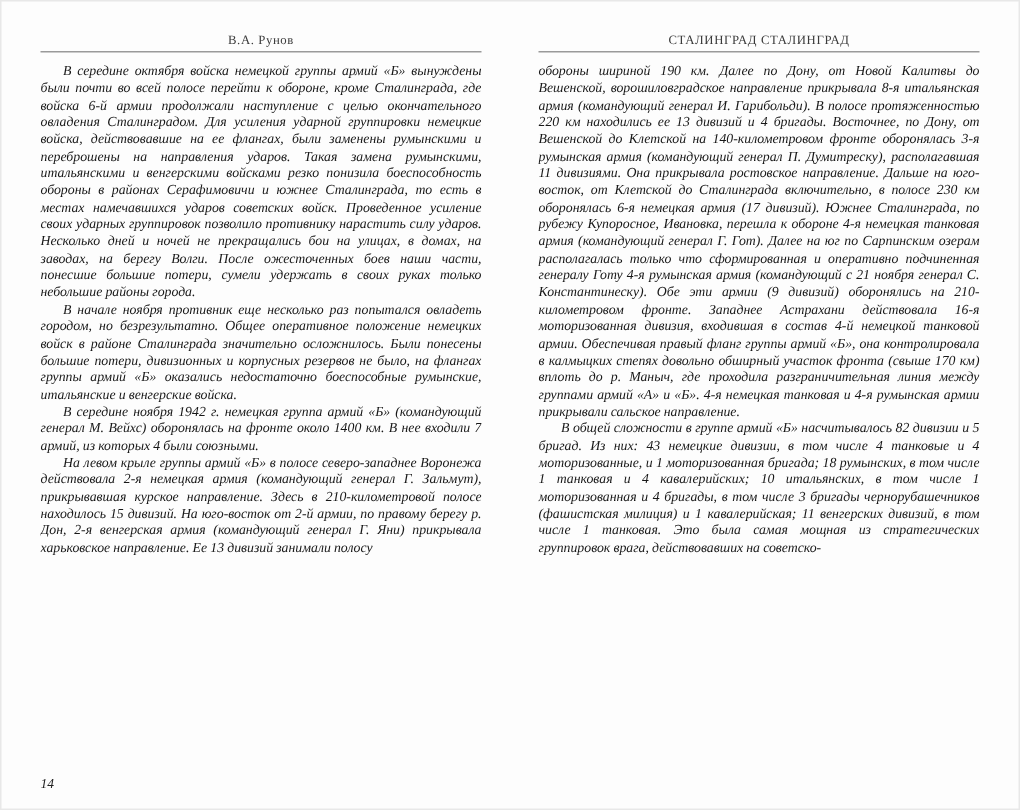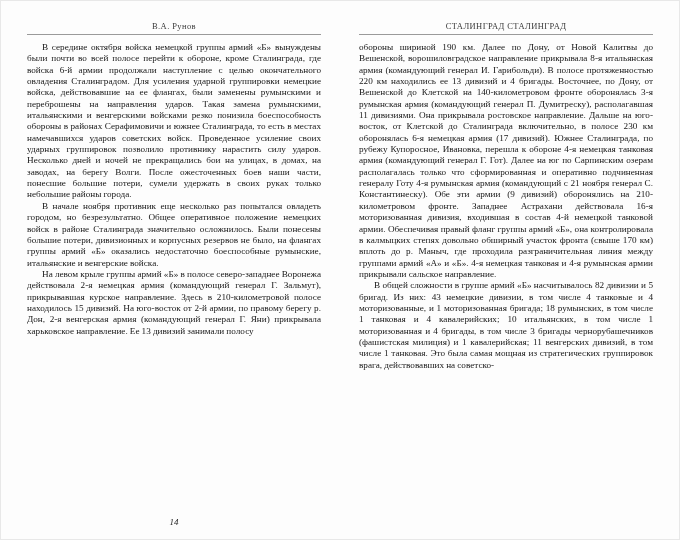--- a/index.html
+++ b/index.html
@@ -41,42 +41,44 @@
     font-size: 9.2px;
     line-height: 11.35px;
     text-align: justify;
     color: #171717;
     overflow: hidden;
   }
   .page-body p {
     margin: 0;
     text-indent: 15px;
     word-spacing: -0.2px;
+    font-style: italic;
   }
   .page-body p.no-indent {
     text-indent: 0;
   }
   .page-footer {
-    text-align: center;
+    text-align: left;
     font-size: 9px;
     color: #222;
     padding-top: 5px;
     font-style: italic;
   }
 </style>
 </head>
 <body>
 
 <div class="spread">
 
   <div class="page">
     <div class="page-header">В.А. Рунов</div>
     <div class="page-body">
         <p>В середине октября войска немецкой группы армий «Б» вынуждены были почти во всей полосе перейти к обороне, кроме Сталинграда, где войска 6-й армии продолжали наступление с целью окончательного овладения Сталинградом. Для усиления ударной группировки немецкие войска, действовавшие на ее флангах, были заменены румынскими и переброшены на направления ударов. Такая замена румынскими, итальянскими и венгерскими войсками резко понизила боеспособность обороны в районах Серафимовичи и южнее Сталинграда, то есть в местах намечавшихся ударов советских войск. Проведенное усиление своих ударных группировок позволило противнику нарастить силу ударов. Несколько дней и ночей не прекращались бои на улицах, в домах, на заводах, на берегу Волги. После ожесточенных боев наши части, понесшие большие потери, сумели удержать в своих руках только небольшие районы города.</p>
         <p>В начале ноября противник еще несколько раз попытался овладеть городом, но безрезультатно. Общее оперативное положение немецких войск в районе Сталинграда значительно осложнилось. Были понесены большие потери, дивизионных и корпусных резервов не было, на флангах группы армий «Б» оказались недостаточно боеспособные румынские, итальянские и венгерские войска.</p>
+        <p>В середине ноября 1942 г. немецкая группа армий «Б» (командующий генерал М. Вейхс) оборонялась на фронте около 1400 км. В нее входили 7 армий, из которых 4 были союзными.</p>
         <p>На левом крыле группы армий «Б» в полосе северо-западнее Воронежа действовала 2-я немецкая армия (командующий генерал Г. Зальмут), прикрывавшая курское направление. Здесь в 210-километровой полосе находилось 15 дивизий. На юго-восток от 2-й армии, по правому берегу р. Дон, 2-я венгерская армия (командующий генерал Г. Яни) прикрывала харьковское направление. Ее 13 дивизий занимали полосу</p>
       </div>
     <div class="page-footer">14</div>
   </div>
 
   <div class="page">
     <div class="page-header">СТАЛИНГРАД СТАЛИНГРАД</div>
     <div class="page-body">
         <p class="no-indent">обороны шириной 190 км. Далее по Дону, от Новой Калитвы до Вешенской, ворошиловградское направление прикрывала 8-я итальянская армия (командующий генерал И. Гарибольди). В полосе протяженностью 220 км находились ее 13 дивизий и 4 бригады. Восточнее, по Дону, от Вешенской до Клетской на 140-километровом фронте оборонялась 3-я румынская армия (командующий генерал П. Думитреску), располагавшая 11 дивизиями. Она прикрывала ростовское направление. Дальше на юго-восток, от Клетской до Сталинграда включительно, в полосе 230 км оборонялась 6-я немецкая армия (17 дивизий). Южнее Сталинграда, по рубежу Купоросное, Ивановка, перешла к обороне 4-я немецкая танковая армия (командующий генерал Г. Гот). Далее на юг по Сарпинским озерам располагалась только что сформированная и оперативно подчиненная генералу Готу 4-я румынская армия (командующий с 21 ноября генерал С. Константинеску). Обе эти армии (9 дивизий) оборонялись на 210-километровом фронте. Западнее Астрахани действовала 16-я моторизованная дивизия, входившая в состав 4-й немецкой танковой армии. Обеспечивая правый фланг группы армий «Б», она контролировала в калмыцких степях довольно обширный участок фронта (свыше 170 км) вплоть до р. Маныч, где проходила разграничительная линия между группами армий «А» и «Б». 4-я немецкая танковая и 4-я румынская армии прикрывали сальское направление.</p>
         <p>В общей сложности в группе армий «Б» насчитывалось 82 дивизии и 5 бригад. Из них: 43 немецкие дивизии, в том числе 4 танковые и 4 моторизованные, и 1 моторизованная бригада; 18 румынских, в том числе 1 танковая и 4 кавалерийских; 10 итальянских, в том числе 1 моторизованная и 4 бригады, в том числе 3 бригады чернорубашечников (фашистская милиция) и 1 кавалерийская; 11 венгерских дивизий, в том числе 1 танковая. Это была самая мощная из стратегических группировок врага, действовавших на советско-</p>

